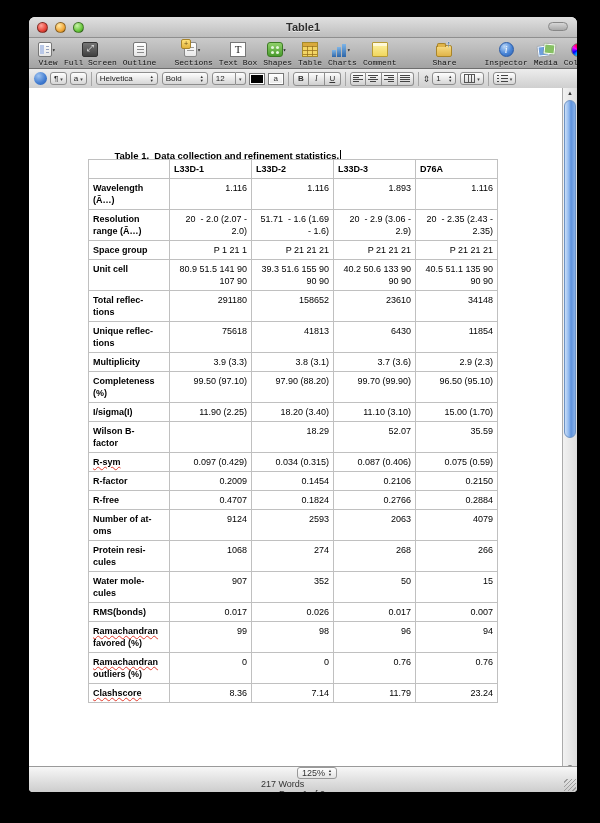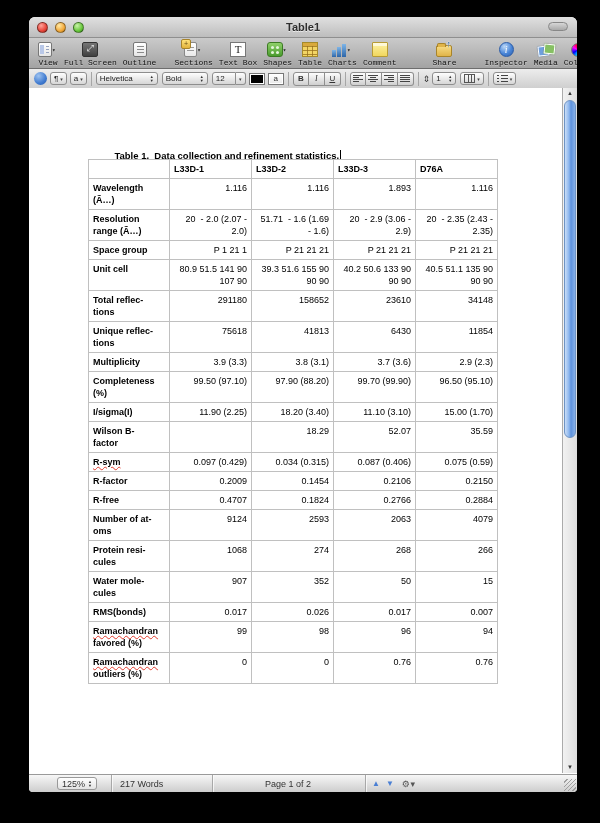--- a/index.html
+++ b/index.html
@@ -146,22 +146,22 @@
   .vscroll{position:absolute;right:0;top:0;bottom:0;width:15px;background:linear-gradient(90deg,#f2f2f2,#dedede);
            border-left:1px solid #ababab;box-sizing:border-box;}
   .sarrow{position:absolute;left:0;right:0;height:11px;text-align:center;color:#333;font-size:6px;line-height:11px;}
   .sarrow.up{top:0;} .sarrow.up::after{content:"▲";}
   .sarrow.down{bottom:0;} .sarrow.down::after{content:"▼";}
   .sthumb{position:absolute;left:1px;right:1px;top:12px;height:338px;border-radius:7px;box-sizing:border-box;
           border:1px solid #6d93c4;
           background:linear-gradient(90deg,#cbdef7,#8cb6ee 40%,#5e92dd 60%,#86b0e8);}
 
   
-  .statusbar{position:absolute;left:0;right:0;bottom:0;height:18px;background:linear-gradient(#f7f7f7,#cdcdcd);
-             border-top:1px solid #9a9a9a;display:flex;align-items:center;font-size:9px;color:#333;box-sizing:border-box;}
+  .statusbar{position:absolute;left:0;right:0;bottom:0;height:26px;background:linear-gradient(#f7f7f7,#cdcdcd);
+             border-top:1px solid #9a9a9a;display:flex;align-items:center;font-size:9px;color:#333;box-sizing:border-box;flex-direction:column;}
   .zoombox{margin-left:28px;display:flex;align-items:center;background:linear-gradient(#fff,#e3e3e3);
            border:1px solid #999;border-radius:3px;height:13px;padding:0 4px;box-sizing:border-box;}
   .ssep{width:1px;align-self:stretch;background:#a8a8a8;box-shadow:1px 0 0 rgba(255,255,255,.7);}
   .sb-words{width:92px;padding-left:8px;}
   .sb-page{width:100px;padding-left:52px;}
   .navup,.navdn{color:#4a7fd4;font-size:8px;margin-left:6px;}
   .navup::after{content:"▲";} .navdn::after{content:"▼";}
   .gear{margin-left:8px;color:#555;font-size:10px;}
   .gear::after{content:"⚙ ▾";font-size:9px;letter-spacing:-1px;}
   .grip{position:absolute;right:1px;bottom:1px;width:12px;height:12px;
@@ -495,20 +495,27 @@
                 <td class="val">96</td>
                 <td class="val">94</td>
               </tr>
               <tr>
                 <th><span class="sq">Ramachandran</span><br><span>outliers (%)</span></th>
                 <td class="val">0</td>
                 <td class="val">0</td>
                 <td class="val">0.76</td>
                 <td class="val">0.76</td>
               </tr>
+              <tr>
+                <th><span class="sq">Clashscore</span></th>
+                <td class="val">8.36</td>
+                <td class="val">7.14</td>
+                <td class="val">11.79</td>
+                <td class="val">23.24</td>
+              </tr>
             </tbody>
         </table>
       </div>
       <div class="vscroll">
         <span class="sarrow up"></span>
         <span class="sthumb"></span>
         <span class="sarrow down"></span>
       </div>
     </div>
 

